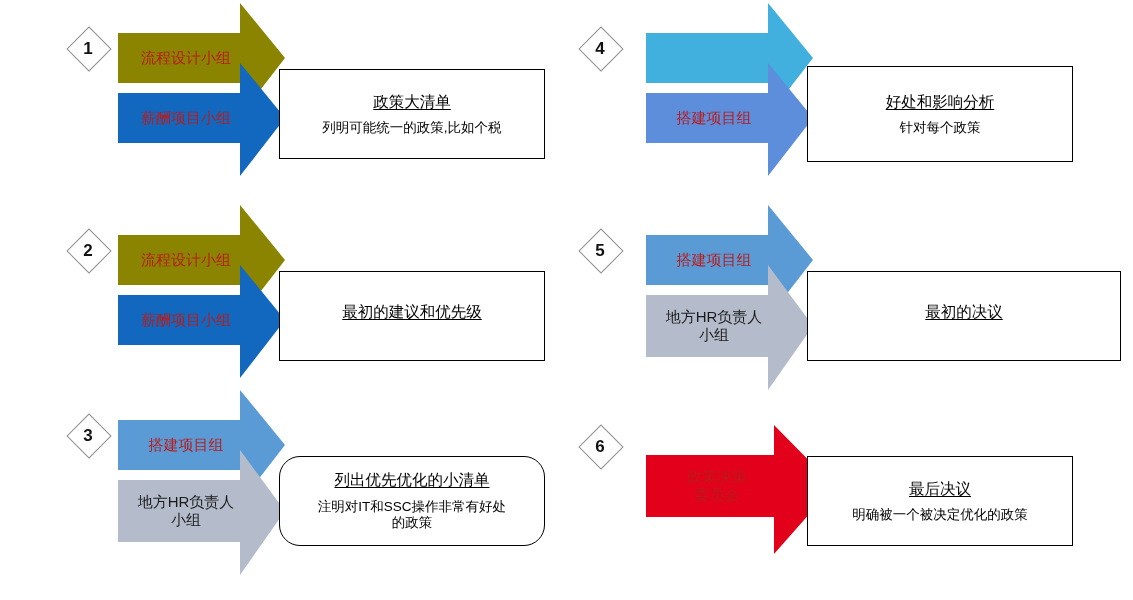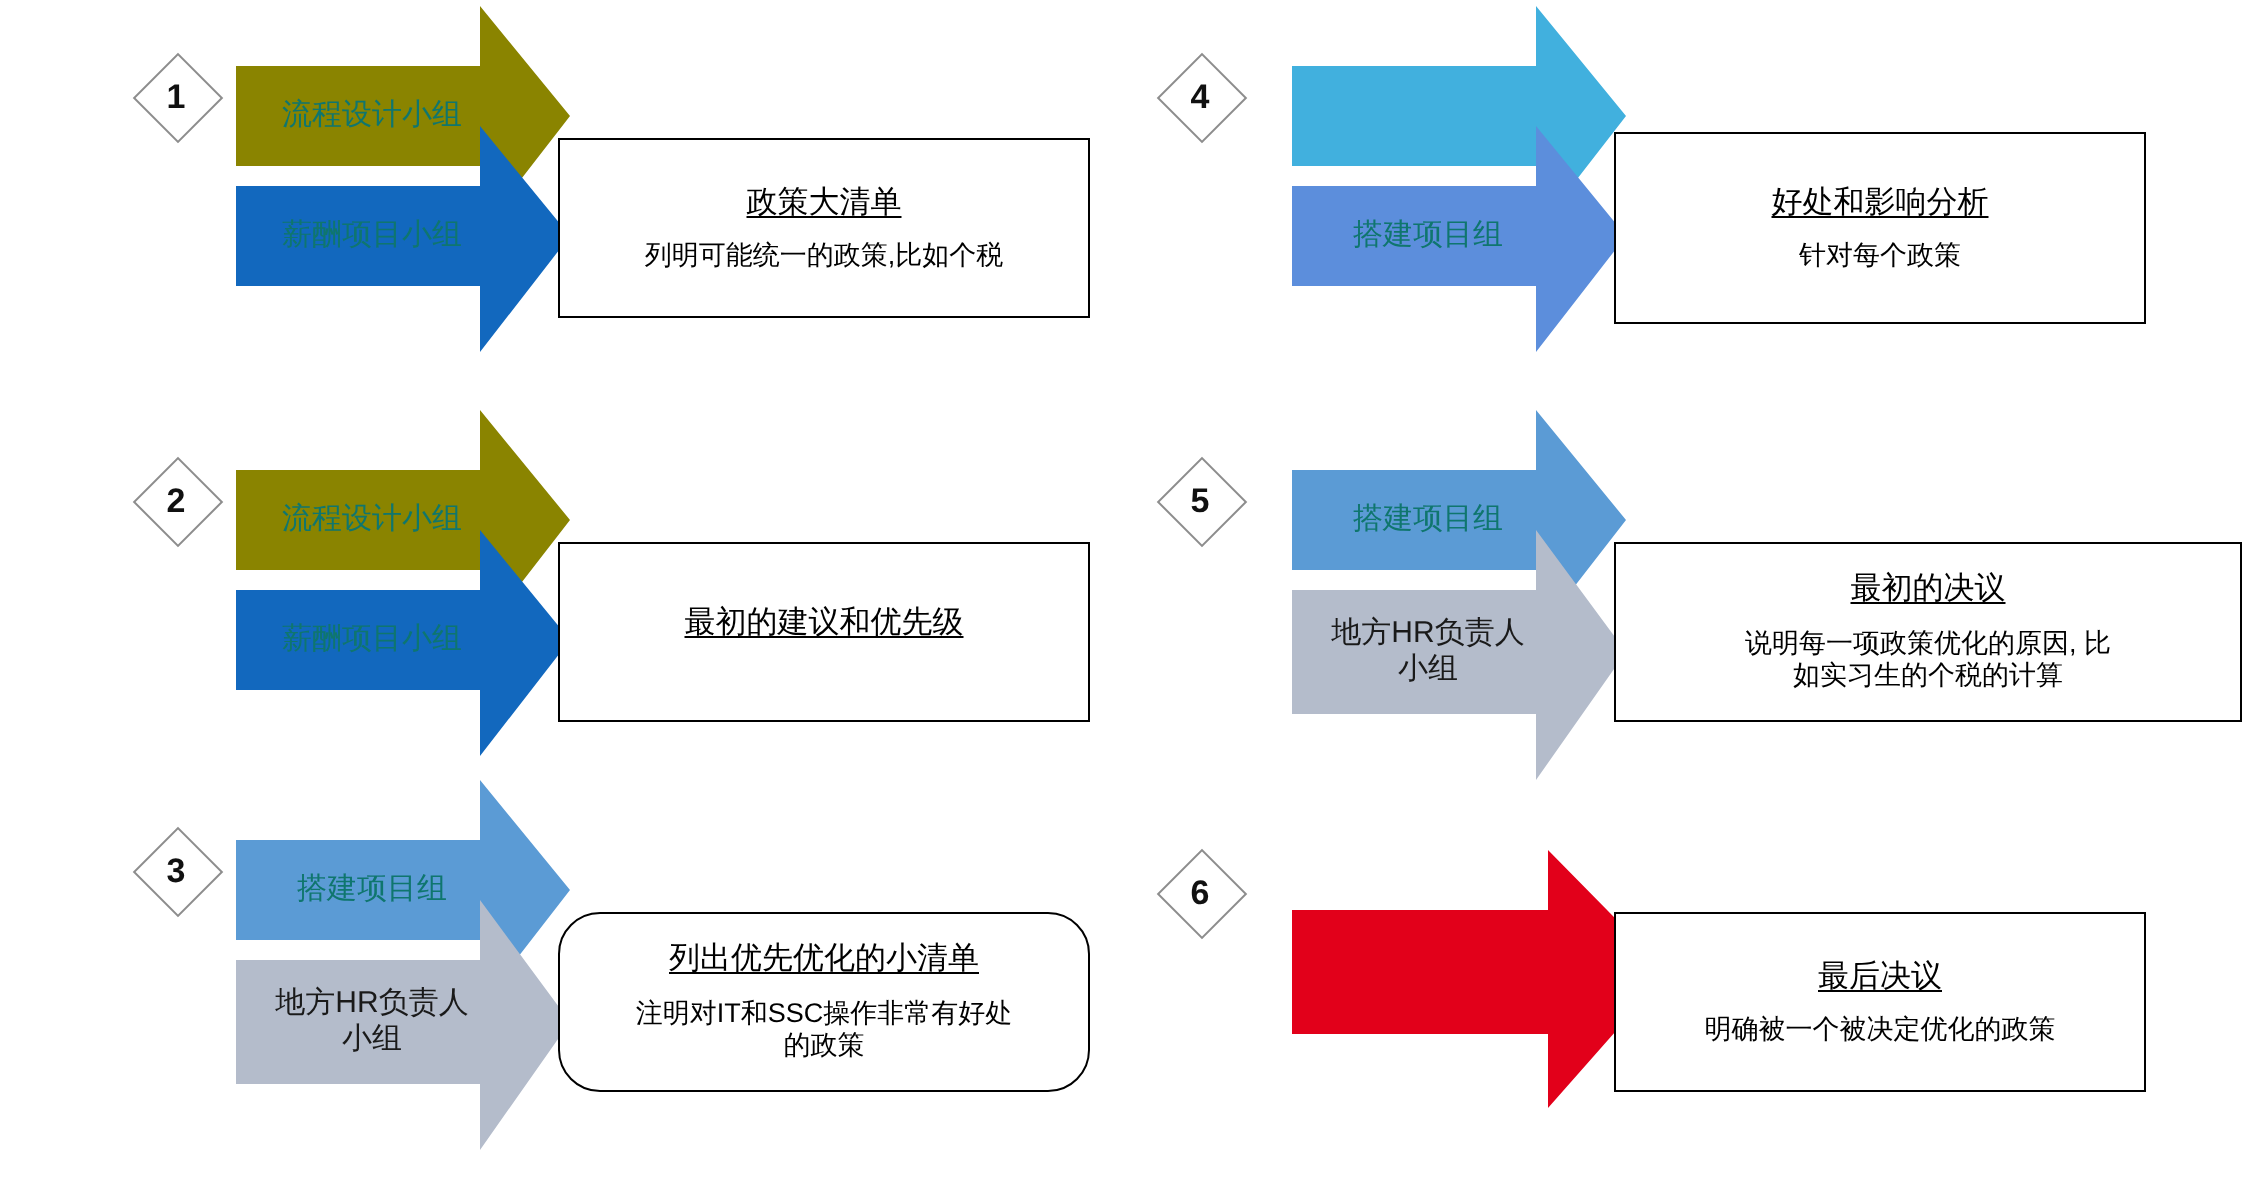--- a/index.html
+++ b/index.html
@@ -70,21 +70,21 @@
     position: absolute;
     display: flex;
     align-items: center;
     justify-content: center;
     text-align: center;
     line-height: 1.22;
     white-space: pre-line;
     font-size: 15px;
     pointer-events: none;
   }
-  .alabel.light { color: #0f766e; }
+  .alabel.light { color: #b91c1c; }
   .alabel.dark  { color: #1a1a1a; }
 
   
   .obox {
     position: absolute;
     background: #ffffff;
     border: 1.3px solid #000000;
     box-sizing: border-box;
     display: flex;
     flex-direction: column;
@@ -214,32 +214,32 @@
       </div>
       <div class="arrow" style="left: 646px; top: 265px; width: 167px; height: 125px;">
         <svg width="167" height="125" viewBox="0 0 167 125">
           <polygon points="0,30 122,30 122,0 167,61 122,125 122,92 0,92" fill="#B4BCCB"></polygon>
         </svg>
         <div class="alabel dark" style="left: 0px; top: 30px; width: 136px; height: 62px;">地方HR负责人
 小组</div>
       </div>
       <div class="obox" style="left: 807px; top: 271px; width: 314px; height: 90px;">
         <div class="otitle">最初的决议</div>
-        <div class="obody">说明每一项政策优化的原因, 比
-如实习生的个税的计算</div>
       </div>
     </div>
     <div class="group" style="left: 0px; top: 0px;">
       <div class="marker" style="left: 578px; top: 424px;">
         <div class="dia"></div>
         <div class="num">6</div>
       </div>
       <div class="arrow" style="left: 646px; top: 425px; width: 188px; height: 129px;">
         <svg width="188" height="129" viewBox="0 0 188 129">
           <polygon points="0,30 128,30 128,0 188,61 128,129 128,92 0,92" fill="#E2001A"></polygon>
         </svg>
+        <div class="alabel light" style="left: 0px; top: 30px; width: 142px; height: 62px;">政策决策
+委员会</div>
       </div>
       <div class="obox" style="left: 807px; top: 456px; width: 266px; height: 90px;">
         <div class="otitle">最后决议</div>
         <div class="obody">明确被一个被决定优化的政策</div>
       </div>
     </div>
   </div>
 
 </body></html>

